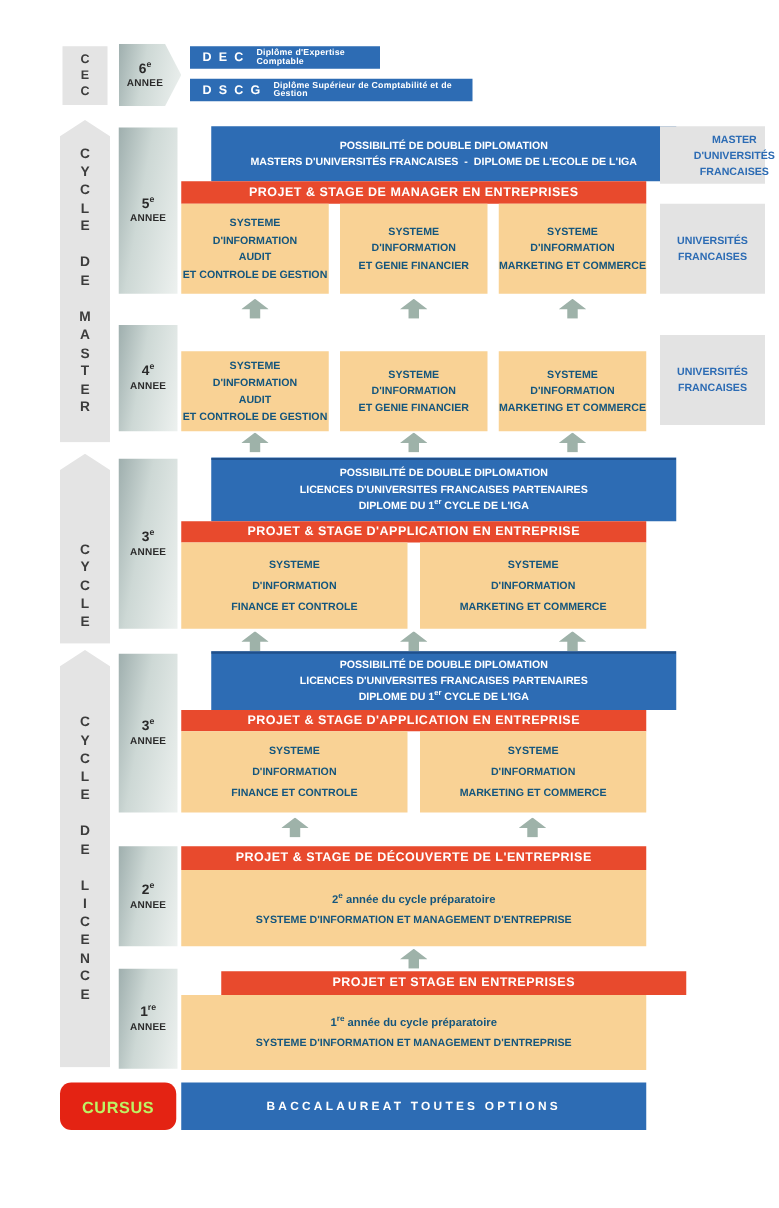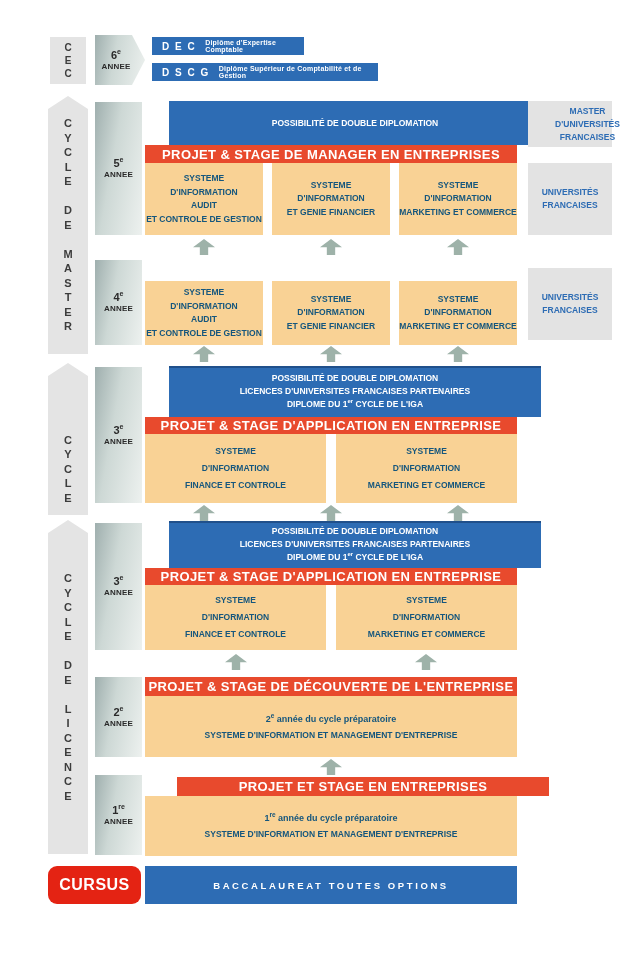--- a/index.html
+++ b/index.html
@@ -29,42 +29,42 @@
        font-size:8.5px;line-height:13px;margin-left:24px;}
   .hdr.topline{box-shadow:inset 0 2px 0 rgba(23,62,112,.6);}
   .hdr-line{white-space:pre-wrap;}
   .bluebar{background:#2d6cb4;color:#fff;display:flex;align-items:center;
            padding:0 10px;gap:9px;}
   .bluebar .abbr{font-size:10px;font-weight:bold;letter-spacing:1.5px;white-space:pre;}
   .bluebar .dname{font-size:7px;font-weight:bold;letter-spacing:.2px;}
 
   
   .redbar{background:#e84a2d;color:#fff;display:flex;align-items:center;justify-content:center;
-          text-align:center;font-weight:bold;font-size:13px;letter-spacing:.4px;}
+          text-align:center;font-weight:bold;font-size:10px;letter-spacing:.4px;}
 
   
   .tan{background:#f9d295;color:#15567d;display:flex;flex-direction:column;align-items:center;
        justify-content:center;text-align:center;font-weight:bold;font-size:8.5px;
        white-space:pre-line;}
   .lh13{line-height:13.5px;} .lh17{line-height:17px;}
   .tan .mix{white-space:normal;font-size:9px;}
   .tan .gap{height:6px;}
   .tan sup{font-size:6.5px;vertical-align:super;line-height:0;}
 
   
   .side{background:#e3e3e3;color:#2d6cb4;display:flex;align-items:center;justify-content:center;
         text-align:center;font-weight:bold;font-size:8.5px;line-height:13px;white-space:pre-line;}
 
   
   .arrow{width:22px;height:16px;background:#9eb2a9;
          clip-path:polygon(50% 0,100% 52%,69% 52%,69% 100%,31% 100%,31% 52%,0 52%);}
 
   
-  .cursus{background:#e42313;color:#ffffff;border-radius:9px;display:flex;align-items:center;
-          justify-content:center;font-weight:bold;font-size:16px;letter-spacing:.5px;}
+  .cursus{background:#e42313;color:#bef264;border-radius:9px;display:flex;align-items:center;
+          justify-content:center;font-weight:bold;font-size:13px;letter-spacing:.5px;}
   .bac{background:#2d6cb4;color:#fff;display:flex;align-items:center;justify-content:center;
        font-weight:bold;font-size:9.5px;letter-spacing:2.6px;}
 
   .hdr sup{font-size:6px;vertical-align:super;line-height:0;}
 </style>
 </head>
 <body>
 
 <div class="canvas">
 
@@ -103,20 +103,21 @@
 E
 R</div>
 
   <div class="abs year" style="left:95px;top:102px;width:47px;height:133px;">
     <div class="num"><span>5</span><sup>e</sup></div>
     <div class="word">ANNEE</div>
   </div>
 
   <div class="abs hdr" style="left:145px;top:101px;width:372px;height:44px;">
     <div class="hdr-line">POSSIBILITÉ DE DOUBLE DIPLOMATION</div>
+    <div class="hdr-line">MASTERS D'UNIVERSITÉS FRANCAISES  -  DIPLOME DE L'ECOLE DE L'IGA</div>
   </div>
 
   <div class="abs redbar" style="left:145px;top:145px;width:372px;height:18px;">PROJET &amp; STAGE DE MANAGER EN ENTREPRISES</div>
 
   <div class="abs tan lh13" style="left:145px;top:163px;width:118px;height:72px;">SYSTEME
 D'INFORMATION
 AUDIT
 ET CONTROLE DE GESTION</div>
   <div class="abs tan lh13" style="left:272px;top:163px;width:118px;height:72px;">SYSTEME
 D'INFORMATION

